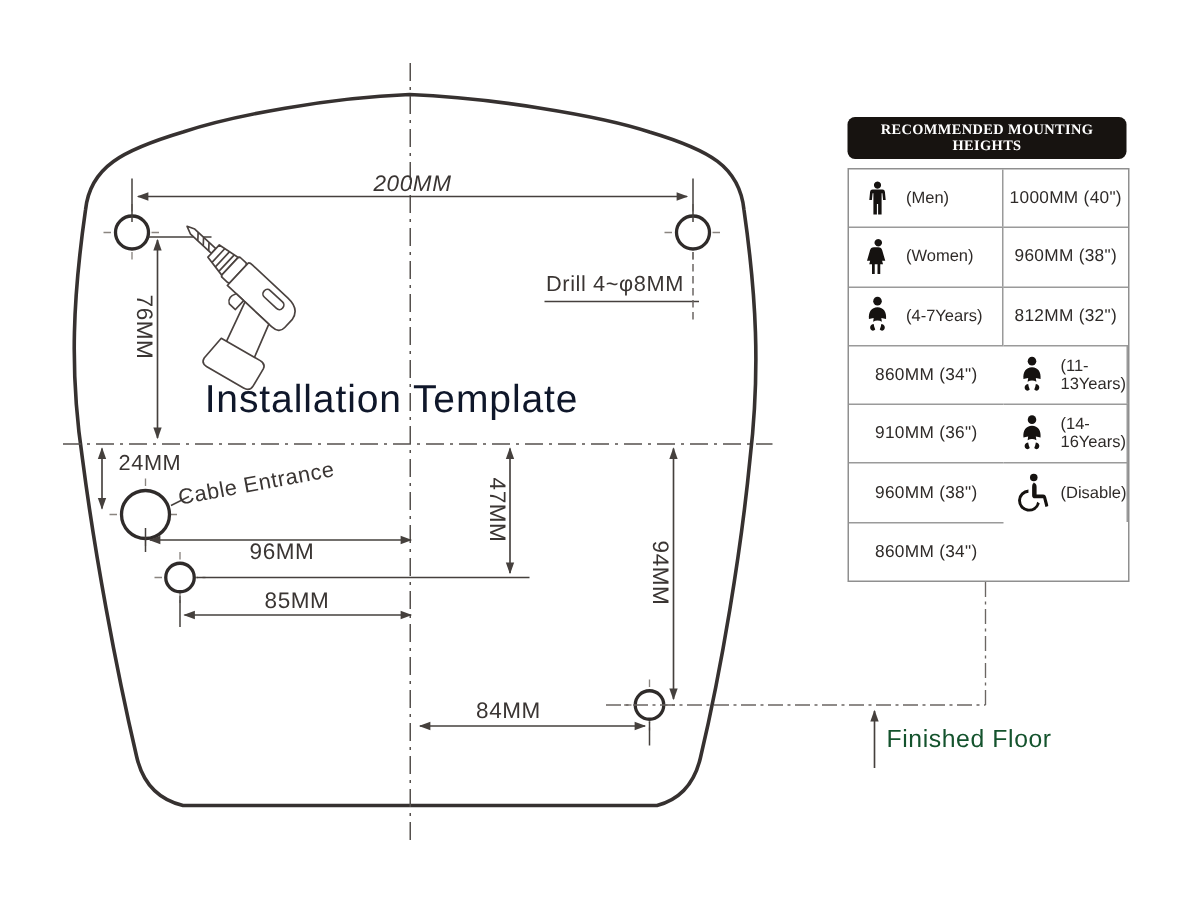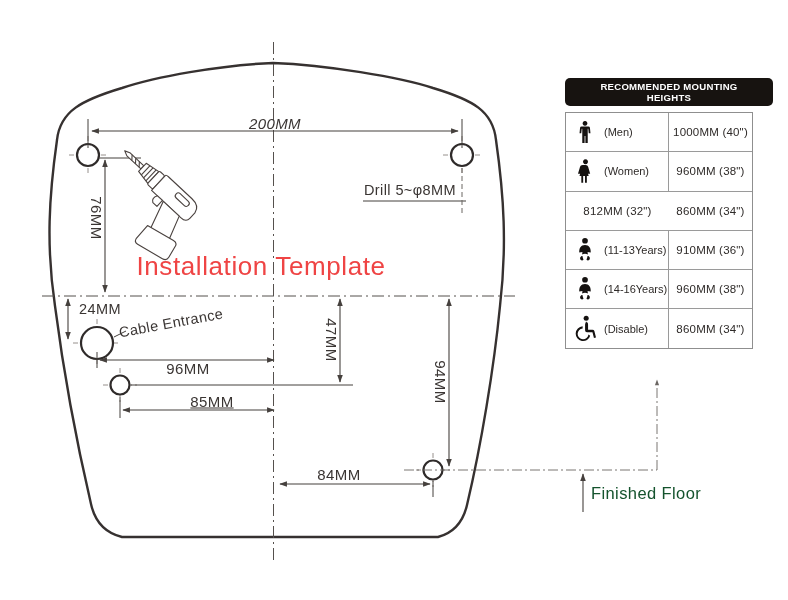--- a/index.html
+++ b/index.html
@@ -5,31 +5,32 @@
   html,body{margin:0;padding:0;background:#ffffff;}
   .canvas{
     position:relative;width:788px;height:600px;background:#ffffff;overflow:hidden;
     font-family:"Liberation Sans", sans-serif;color:#3a3533;
   }
   .abs{position:absolute;}
   .lbl{position:absolute;white-space:nowrap;color:#3a3533;letter-spacing:.4px;}
   .dim{font-size:15px;}
   .ctr{transform:translate(-50%,-50%);}
   .rot90{transform:translate(-50%,-50%) rotate(90deg);}
-  .title{font-size:26px;color:#ef4444;letter-spacing:.6px;}
+  .title{font-size:26px;color:#0f172a;letter-spacing:.6px;}
   .note{font-size:14.5px;}
   .cable{transform:translate(-50%,-50%) rotate(-10.5deg);font-size:14.5px;}
   .floor{font-size:16.5px;color:#14532d;}
 
   
   .mt-wrap{position:absolute;left:565px;top:78px;width:188px;}
   .mt-header{
     background:#171310;color:#ffffff;font-weight:bold;font-size:9.6px;
-    letter-spacing:.25px;text-align:center;border-radius:5px;padding:3px 13px;
+    letter-spacing:.25px;text-align:center;border-radius:5px;padding:3px 2px;
     width:182px;
+    font-family:Liberation Serif, serif;
   }
   .mt-table{
     margin-top:6px;width:186px;border:1px solid #8f8f8f;background:#fff;
     display:grid;grid-template-columns:103px 1fr;
   }
   .mt-cell{
     border-top:1px solid #9a9a9a;display:flex;align-items:center;
     height:38.3px;overflow:hidden;
   }
   .mt-cell.first{border-top:none;}
@@ -137,26 +138,26 @@
       <path d="M70,-15.5 Q70,-17.5 75,-17.5 L127,-17.5 Q144,-17.5 146,-4 L146,8 Q146,17 135,17 L70,17 Z"></path>
       <rect x="103" y="-10.5" width="27" height="9.5" rx="4.5"></rect>
       <path d="M83,17 Q78,26 85,30 L94,30 L94,17 Z"></path>
       <path d="M96,17 L131,17 L147,62 L113,70 Z"></path>
       <path d="M104,63 L151,52 Q158,50.5 159.5,56.5 L164,77 Q165.5,84 158,85.8 L113,96 Q106.5,97.5 105,91 Z"></path>
     </g>
   </svg>
 
   <div class="lbl dim ctr" style="left:275px;top:123px;font-style:italic;">200MM</div>
   <div class="lbl dim rot90" style="left:96px;top:218px;">76MM</div>
-  <div class="lbl note" style="left:364px;top:182px;">Drill 5~φ8MM</div>
+  <div class="lbl note" style="left:364px;top:182px;">Drill 4~φ8MM</div>
   <div class="lbl title ctr" style="left:261px;top:266px;">Installation Template</div>
   <div class="lbl note" style="left:79px;top:301px;">24MM</div>
   <div class="lbl cable" style="left:171px;top:323px;">Cable Entrance</div>
   <div class="lbl dim ctr" style="left:188px;top:352px;margin-top:16px;">96MM</div>
-  <div class="lbl dim ctr" style="left:212px;top:401px;text-decoration:underline;">85MM</div>
+  <div class="lbl dim ctr" style="left:198px;top:401px;">85MM</div>
   <div class="lbl dim rot90" style="left:331px;top:340px;">47MM</div>
   <div class="lbl dim rot90" style="left:440px;top:382px;">94MM</div>
   <div class="lbl dim ctr" style="left:339px;top:474px;text-align:right;">84MM</div>
   <div class="lbl floor" style="left:591px;top:484px;">Finished Floor</div>
 
   <div class="mt-wrap">
     <div class="mt-header">RECOMMENDED MOUNTING HEIGHTS</div>
 
     <div class="mt-table">
 
@@ -179,56 +180,69 @@
               <path fill="#151210" d="M12 0.5 a3.5 3.5 0 1 0 0.01 0 Z
                M12 8.4 c2.2 0 3.2 1 3.8 3 l2.8 9.6 h-3 l0.9 3.2 h-2.6 l0 9.3 h-2.6 l0 -9.3 h-2.6 l0 9.3 h-2.6 l0 -9.3 h-2.6 l0.9 -3.2 h-3 l2.8 -9.6 c0.6 -2 1.6 -3 3.8 -3 Z"></path>
             </svg>
         </span>
         <span class="mt-label">(Women)</span>
       </div>
       <div class="mt-cell c2">
         <span class="mt-value">960MM (38")</span>
       </div>
 
-      <div class="mt-cell c2">
-        <span class="mt-value">812MM (32")</span>
-      </div>
-
-      <div class="mt-cell c2">
-        <span class="mt-value">860MM (34")</span>
-      </div>
-
       <div class="mt-cell c1">
         <span class="mt-icon">
           <svg width="18" height="27" viewBox="0 0 24 34">
               <g fill="#151210">
             <circle cx="12" cy="4" r="3.8"></circle>
             <path d="M12 9.5 C6.5 9.5 3.8 14 4.4 19.8 L8.6 19 L8.1 22.4 C9.4 21.6 10.6 21.2 12 21.2 C13.4 21.2 14.6 21.6 15.9 22.4 L15.4 19 L19.6 19.8 C20.2 14 17.5 9.5 12 9.5 Z"></path>
             <path d="M8.6 24.3 C5.6 24.3 4.5 27.9 6.5 29.7 C7.6 30.6 9.2 30.3 10 29.2 C9.2 27.6 8.9 26 8.6 24.3 Z"></path>
             <path d="M15.4 24.3 C18.4 24.3 19.5 27.9 17.5 29.7 C16.4 30.6 14.8 30.3 14 29.2 C14.8 27.6 15.1 26 15.4 24.3 Z"></path>
           </g>
             </svg>
         </span>
-        <span class="mt-label">(11-13Years)</span>
-      </div>
-      <div class="mt-cell c2">
-        <span class="mt-value">910MM (36")</span>
+        <span class="mt-label">(4-7Years)</span>
+      </div>
+      <div class="mt-cell c2">
+        <span class="mt-value">812MM (32")</span>
+      </div>
+
+      <div class="mt-cell c2">
+        <span class="mt-value">860MM (34")</span>
       </div>
 
       <div class="mt-cell c1">
         <span class="mt-icon">
           <svg width="18" height="27" viewBox="0 0 24 34">
               <g fill="#151210">
             <circle cx="12" cy="4" r="3.8"></circle>
             <path d="M12 9.5 C6.5 9.5 3.8 14 4.4 19.8 L8.6 19 L8.1 22.4 C9.4 21.6 10.6 21.2 12 21.2 C13.4 21.2 14.6 21.6 15.9 22.4 L15.4 19 L19.6 19.8 C20.2 14 17.5 9.5 12 9.5 Z"></path>
             <path d="M8.6 24.3 C5.6 24.3 4.5 27.9 6.5 29.7 C7.6 30.6 9.2 30.3 10 29.2 C9.2 27.6 8.9 26 8.6 24.3 Z"></path>
             <path d="M15.4 24.3 C18.4 24.3 19.5 27.9 17.5 29.7 C16.4 30.6 14.8 30.3 14 29.2 C14.8 27.6 15.1 26 15.4 24.3 Z"></path>
           </g>
             </svg>
         </span>
+        <span class="mt-label">(11-13Years)</span>
+      </div>
+      <div class="mt-cell c2">
+        <span class="mt-value">910MM (36")</span>
+      </div>
+
+      <div class="mt-cell c1">
+        <span class="mt-icon">
+          <svg width="18" height="27" viewBox="0 0 24 34">
+              <g fill="#151210">
+            <circle cx="12" cy="4" r="3.8"></circle>
+            <path d="M12 9.5 C6.5 9.5 3.8 14 4.4 19.8 L8.6 19 L8.1 22.4 C9.4 21.6 10.6 21.2 12 21.2 C13.4 21.2 14.6 21.6 15.9 22.4 L15.4 19 L19.6 19.8 C20.2 14 17.5 9.5 12 9.5 Z"></path>
+            <path d="M8.6 24.3 C5.6 24.3 4.5 27.9 6.5 29.7 C7.6 30.6 9.2 30.3 10 29.2 C9.2 27.6 8.9 26 8.6 24.3 Z"></path>
+            <path d="M15.4 24.3 C18.4 24.3 19.5 27.9 17.5 29.7 C16.4 30.6 14.8 30.3 14 29.2 C14.8 27.6 15.1 26 15.4 24.3 Z"></path>
+          </g>
+            </svg>
+        </span>
         <span class="mt-label">(14-16Years)</span>
       </div>
       <div class="mt-cell c2">
         <span class="mt-value">960MM (38")</span>
       </div>
 
       <div class="mt-cell c1">
         <span class="mt-icon">
           <svg width="22" height="27" viewBox="0 0 28 34">
               <g fill="#151210">

